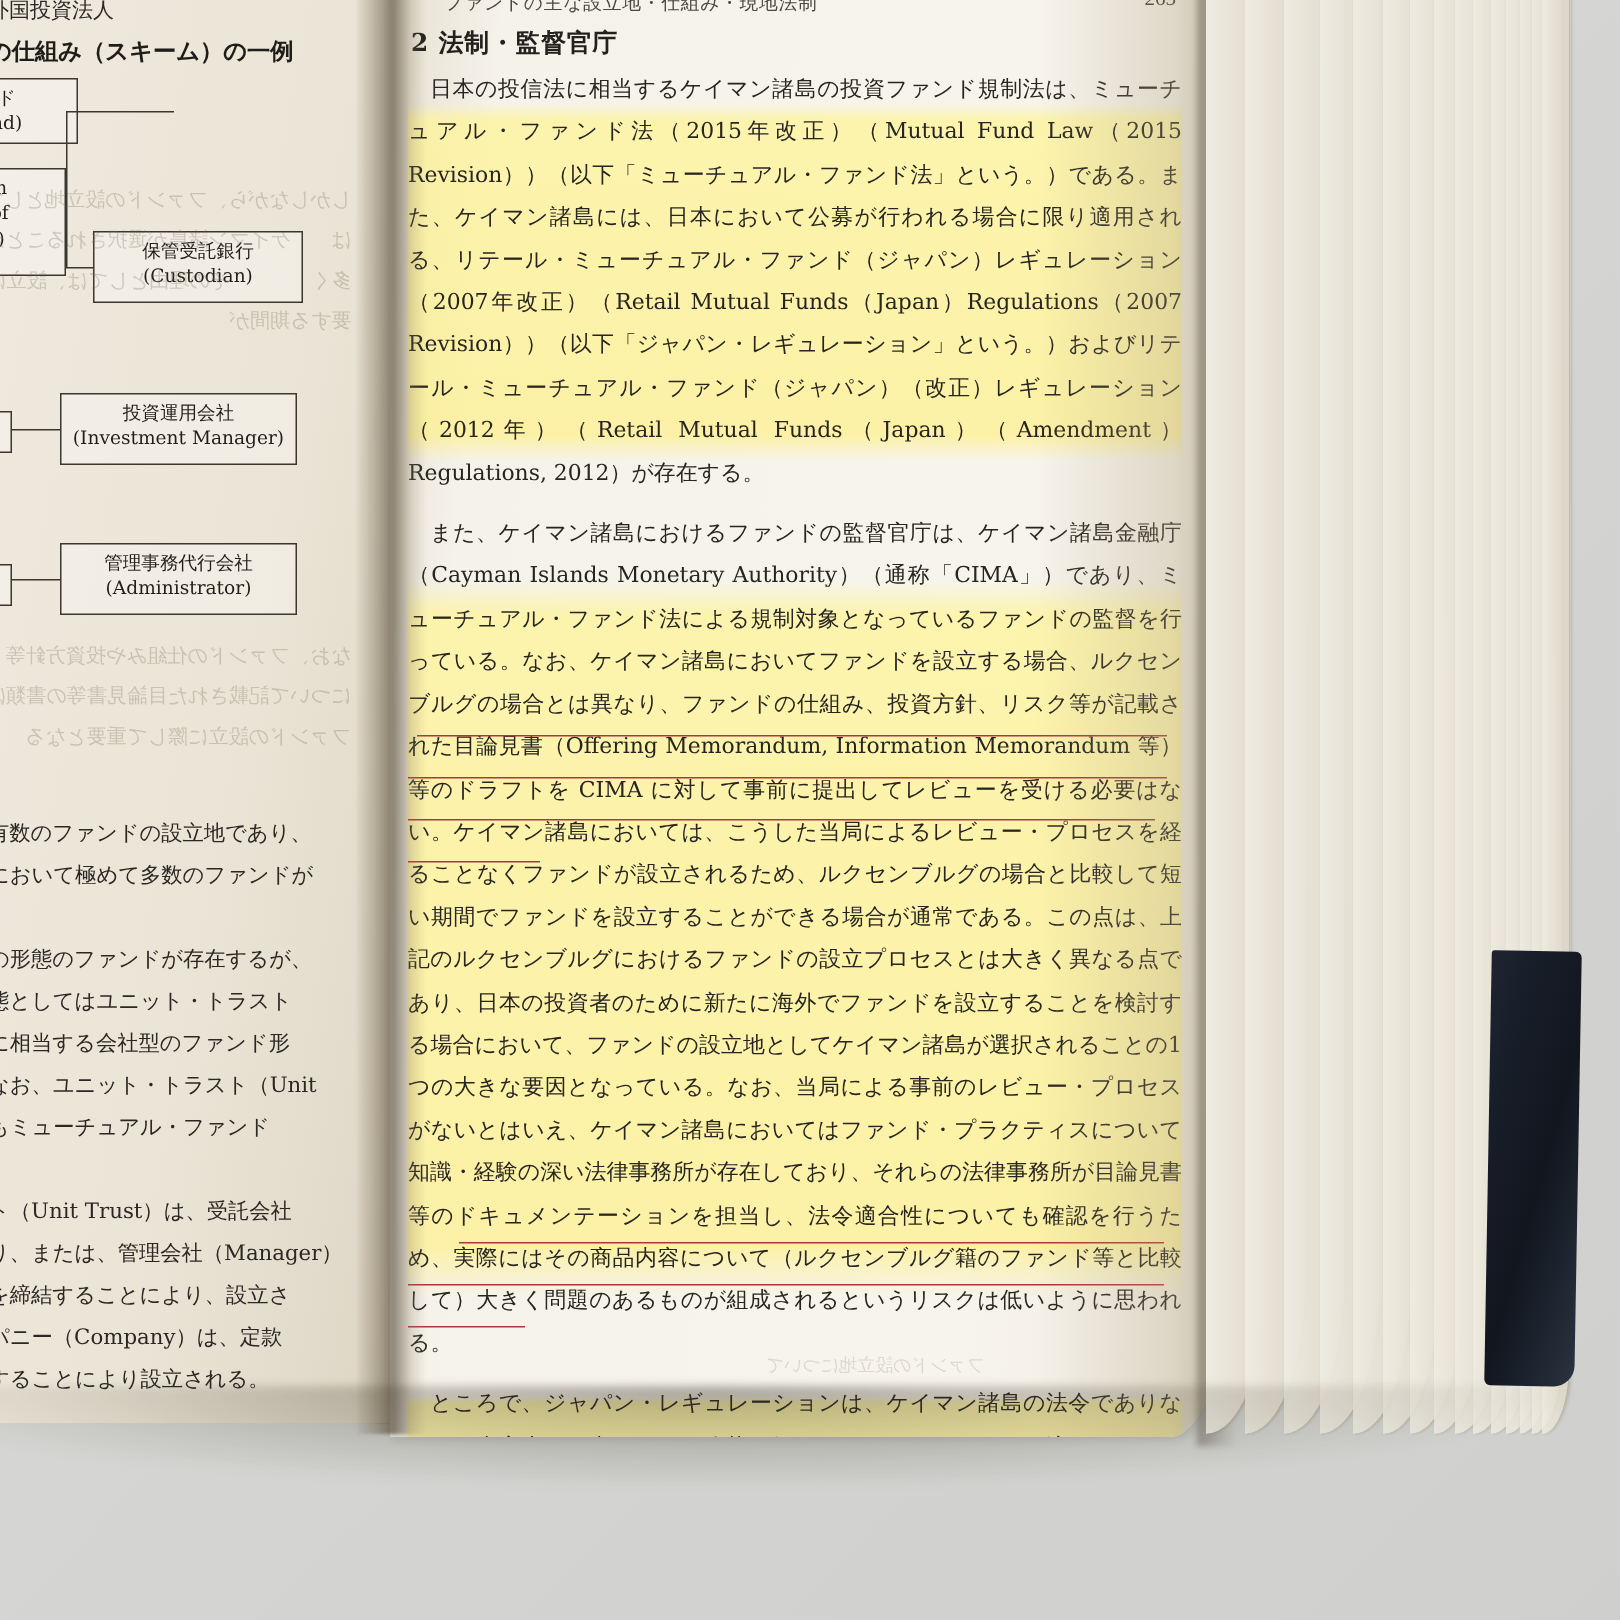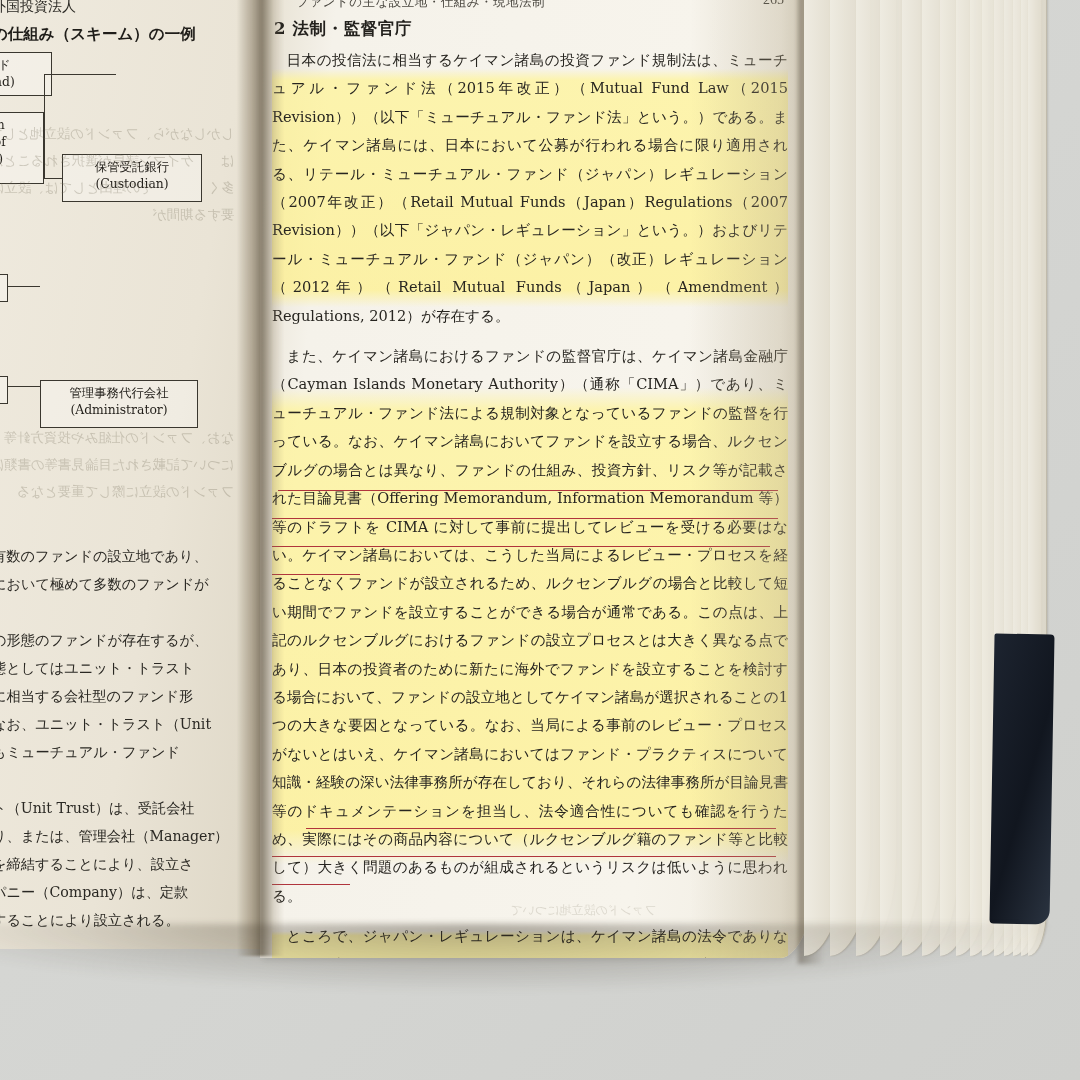--- a/index.html
+++ b/index.html
@@ -281,24 +281,28 @@
       </div>
       <div class="boxnode jp" style="left:-54px; top:118px; width:106px; height:72px;">
         <span style="white-space:pre-line">dum
 es of
 ion)</span>
       </div>
       <div class="boxnode jp" style="left:70px; top:160px; width:140px; height:48px;">
         <span style="white-space:pre-line">保管受託銀行
 (Custodian)</span>
       </div>
+      <div class="boxnode jp" style="left:48px; top:268px; width:158px; height:48px;">
+        <span style="white-space:pre-line">投資運用会社
+(Investment Manager)</span>
+      </div>
       <div class="boxnode jp" style="left:-66px; top:280px; width:82px; height:28px; border-left:none;">
         
       </div>
-      <div class="boxnode jp" style="left:48px; top:368px; width:158px; height:48px;margin-top:18px;">
+      <div class="boxnode jp" style="left:48px; top:368px; width:158px; height:48px;">
         <span style="white-space:pre-line">管理事務代行会社
 (Administrator)</span>
       </div>
       <div class="boxnode jp" style="left:-66px; top:382px; width:82px; height:28px; border-left:none;">
         
       </div>
 
       <div class="connector" style="left:52px; top:80px; width:72px; height:1.4px;"></div>
       <div class="connector" style="left:52px; top:184px; width:18px; height:1.4px;"></div>
       <div class="connector" style="left:16px; top:292px; width:32px; height:1.4px;"></div>

